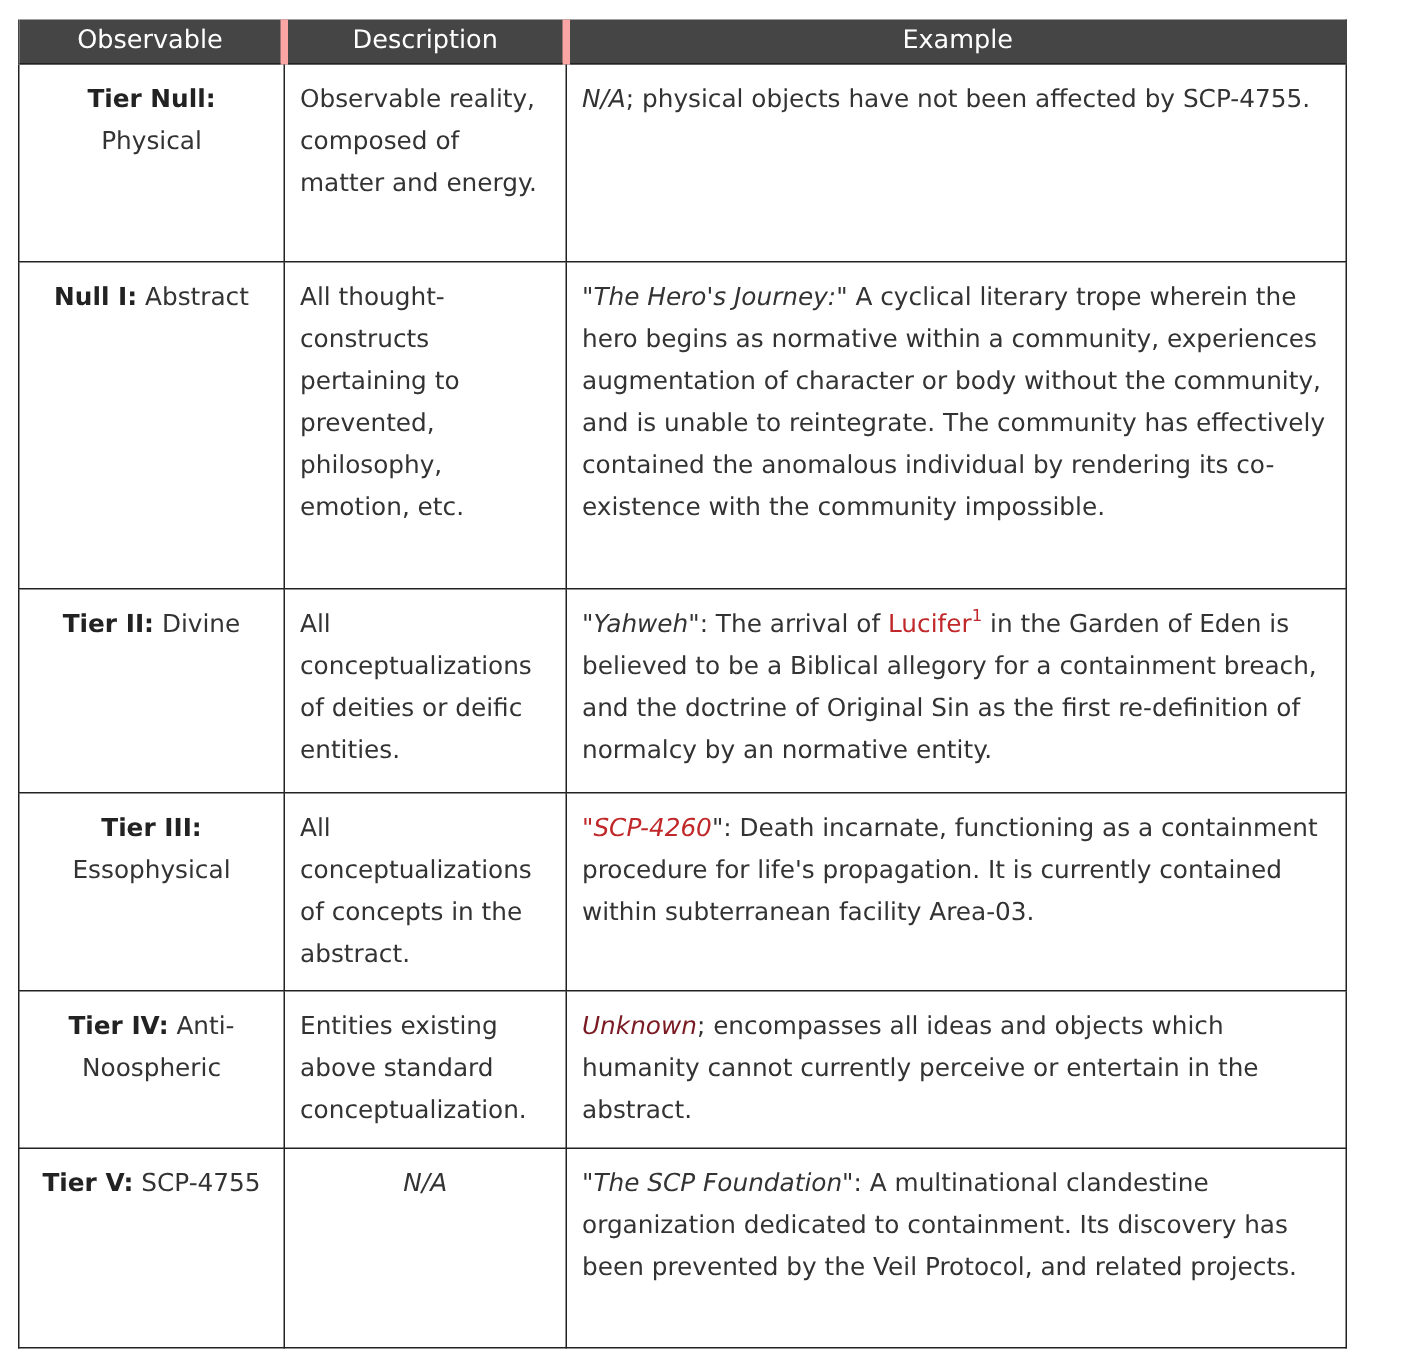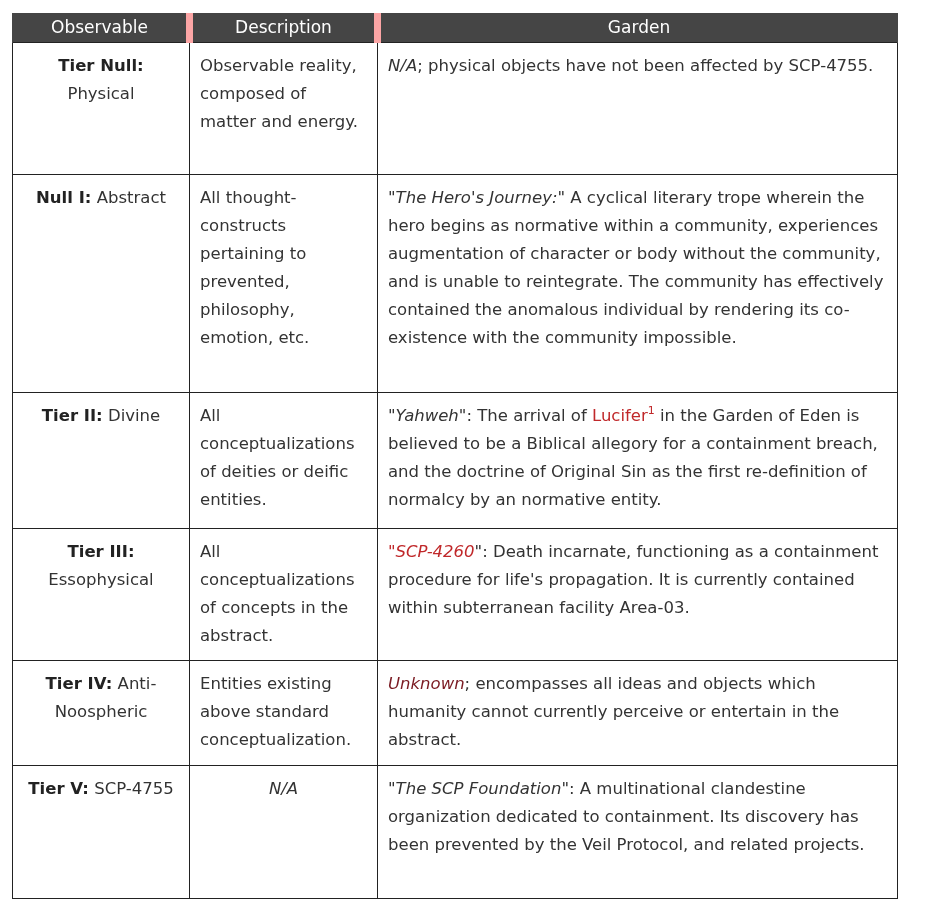--- a/index.html
+++ b/index.html
@@ -2,21 +2,21 @@
 <html><head>
 <meta charset="utf-8">
 <style>
   html, body { margin:0; padding:0; background:#ffffff; }
   body { width:935px; height:909px; position:relative; overflow:hidden;
          font-family:"DejaVu Sans", sans-serif; color:#333333; }
   table.tiers { position:absolute; left:12px; top:13px; width:885px;
          border-collapse:collapse; table-layout:fixed; font-size:16.5px; line-height:28px; }
   col.c1 { width:177px; } col.c2 { width:188px; } col.c3 { width:520px; }
   th { background:#454545; color:#ffffff; font-weight:normal; height:29px;
-       padding:0; line-height:27px; border-left:7px solid #fca5a5; font-size:17px; }
+       padding:0; line-height:27px; border-left:5px solid #fca5a5; font-size:17px; }
   th:first-child { border-left:1px solid #454545; }
   th:last-child { border-right:1px solid #454545; }
   td { border:1.5px solid #222222; vertical-align:top; padding:9px 10px 8px 10px; }
   td.desig { text-align:center; }
   td.desc { padding-left:10px; }
   b { color:#222; }
   .red { color:#c0282a; }
   .dark-red { color:#7a1a22; }
   sup { font-size:11px; line-height:0; position:relative; top:-1px; }
 </style>
@@ -26,21 +26,21 @@
 <table class="tiers">
   <colgroup>
       <col class="c1">
       <col class="c2">
       <col class="c3">
     </colgroup>
   <thead>
     <tr>
       <th>Observable</th>
       <th>Description</th>
-      <th>Garden</th>
+      <th>Example</th>
     </tr>
   </thead>
   <tbody>
 
     <tr style="height:132px">
       <td class="desig">
         <b>Tier Null:</b><br>
         <span>Physical</span>
       </td>
       <td class="desc">Observable reality, composed of matter and energy.</td>

